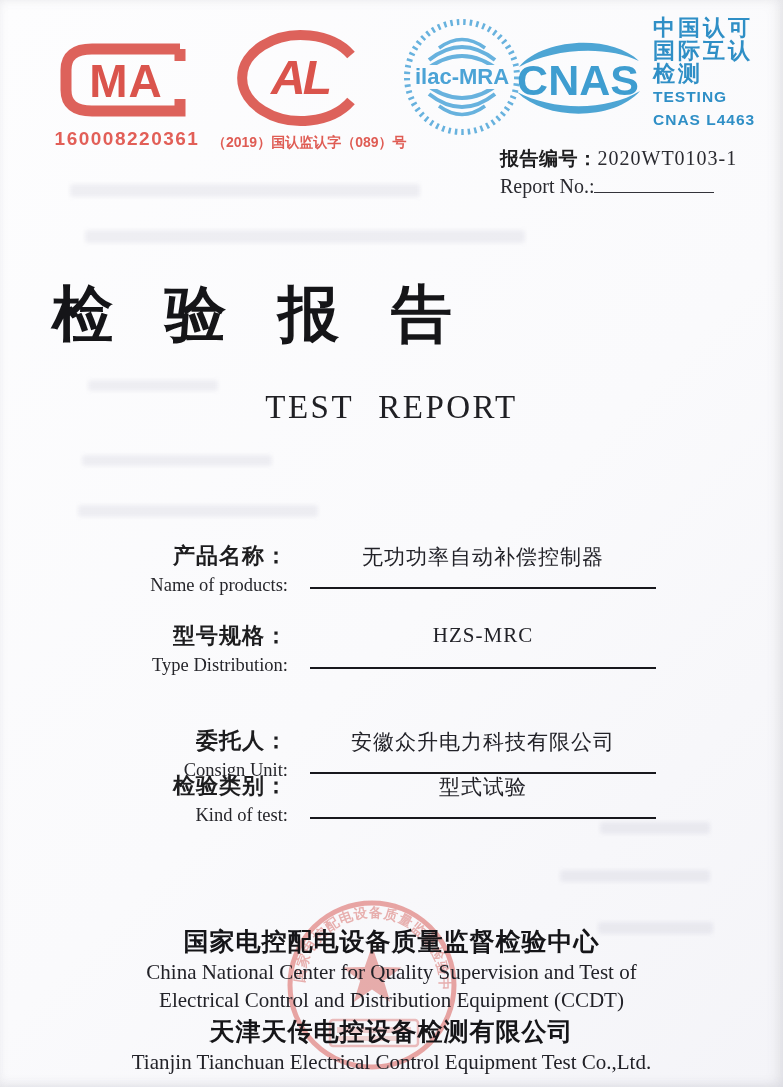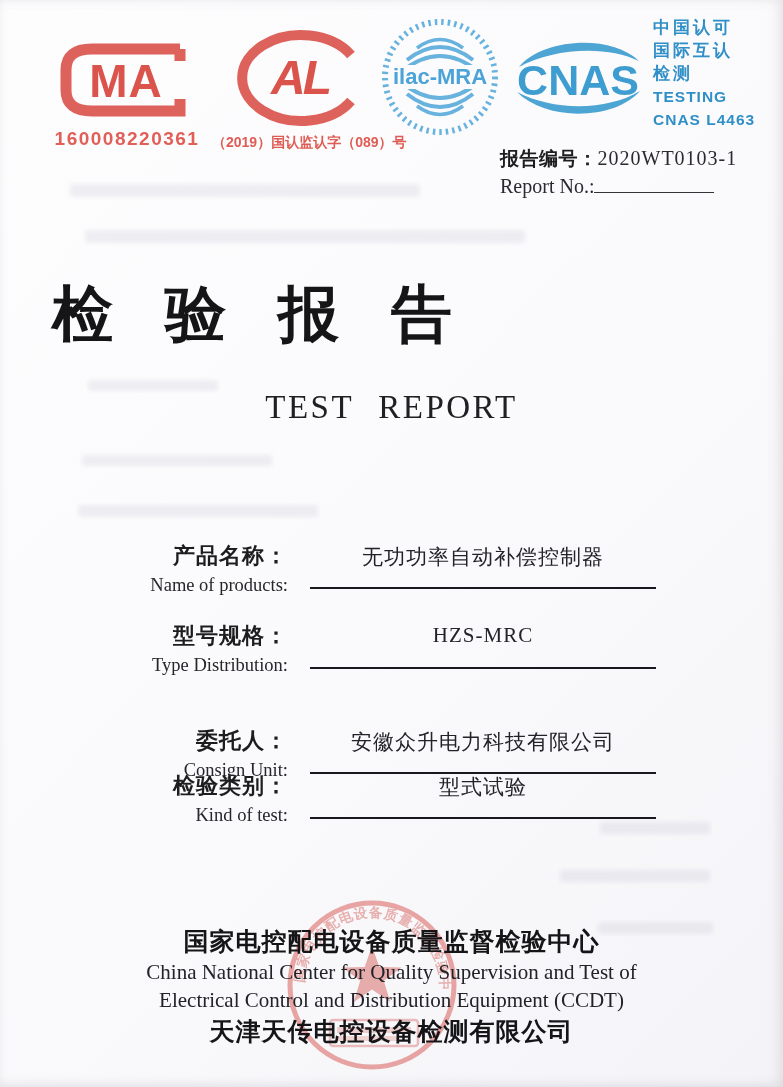--- a/index.html
+++ b/index.html
@@ -9,24 +9,24 @@
     overflow:hidden;
     font-family:"Liberation Sans",sans-serif;
     color:#1d1d1f;
     box-shadow:inset -6px 0 12px rgba(120,120,135,.12), inset 0 -4px 10px rgba(120,120,135,.08);
   }
   .abs{position:absolute;}
   .cma-block{left:52px; top:36px; width:150px; text-align:center;}
   .cma-num{margin-top:4px; font-size:19px; font-weight:700; letter-spacing:1.5px; color:#e0524a; opacity:.92;}
   .cal-block{left:212px; top:28px; width:175px; text-align:right;}
   .cal-caption{margin-top:6px; font-size:14px; font-weight:700; white-space:nowrap; color:#dd4f46; opacity:.92;}
-  .ilac-block{left:381px; top:18px;}
+  .ilac-block{left:403px; top:18px;}
   .cnas-block{left:505px; top:32px;}
   .accr-block{left:653px; top:16px; color:#2f8fc6; font-weight:700;}
-  .accr-zh{font-size:17px; letter-spacing:3px; line-height:23px;}
+  .accr-zh{font-size:22px; letter-spacing:3px; line-height:23px;}
   .accr-en{font-size:15.5px; letter-spacing:1px; line-height:23px;}
   .stamp-svg{display:block; opacity:.92;}
   
   .repno{left:500px; top:146px; width:280px;}
   .repno-row1{font-size:19px; font-weight:700; letter-spacing:.5px; white-space:nowrap;}
   .repno-val{font-family:"Liberation Serif",serif; font-weight:400; font-size:20px; letter-spacing:1px; color:#2a2a30;}
   .repno-row2{margin-top:3px; font-family:"Liberation Serif",serif; font-size:20px; color:#2a2a30;}
   .repno-line{display:inline-block; width:120px; border-bottom:1.6px solid #33333a; height:14px;}
   
   .title-zh{left:0; top:274px; width:783px; text-align:left;
@@ -169,20 +169,21 @@
     <rect x="53" y="130" width="88" height="26" rx="3" fill="none" stroke="#cf4640" stroke-width="2.5" opacity=".4"></rect>
     <rect x="60" y="137" width="74" height="6" fill="#cf4640" opacity=".28"></rect>
     <rect x="60" y="146" width="60" height="5" fill="#cf4640" opacity=".24"></rect>
   </svg>
 
   <div class="abs footer">
     <div class="foot-zh">国家电控配电设备质量监督检验中心</div>
     <div class="foot-en">China National Center for Quality Supervision and Test of</div>
     <div class="foot-en">Electrical Control and Distribution Equipment (CCDT)</div>
     <div class="foot-zh">天津天传电控设备检测有限公司</div>
+    <div class="foot-en">Tianjin Tianchuan Electrical Control Equipment Test Co.,Ltd.</div>
   </div>
 
   <div class="ghost" style="left:70px;  top:184px; width:350px; height:13px;"></div>
   <div class="ghost" style="left:85px;  top:230px; width:440px; height:13px;"></div>
   <div class="ghost" style="left:88px;  top:380px; width:130px; height:11px;"></div>
   <div class="ghost" style="left:82px;  top:455px; width:190px; height:11px;"></div>
   <div class="ghost" style="left:78px;  top:505px; width:240px; height:12px;"></div>
   <div class="ghost" style="left:600px; top:822px; width:110px; height:12px;"></div>
   <div class="ghost" style="left:560px; top:870px; width:150px; height:12px;"></div>
   <div class="ghost" style="left:598px; top:922px; width:115px; height:12px;"></div>

